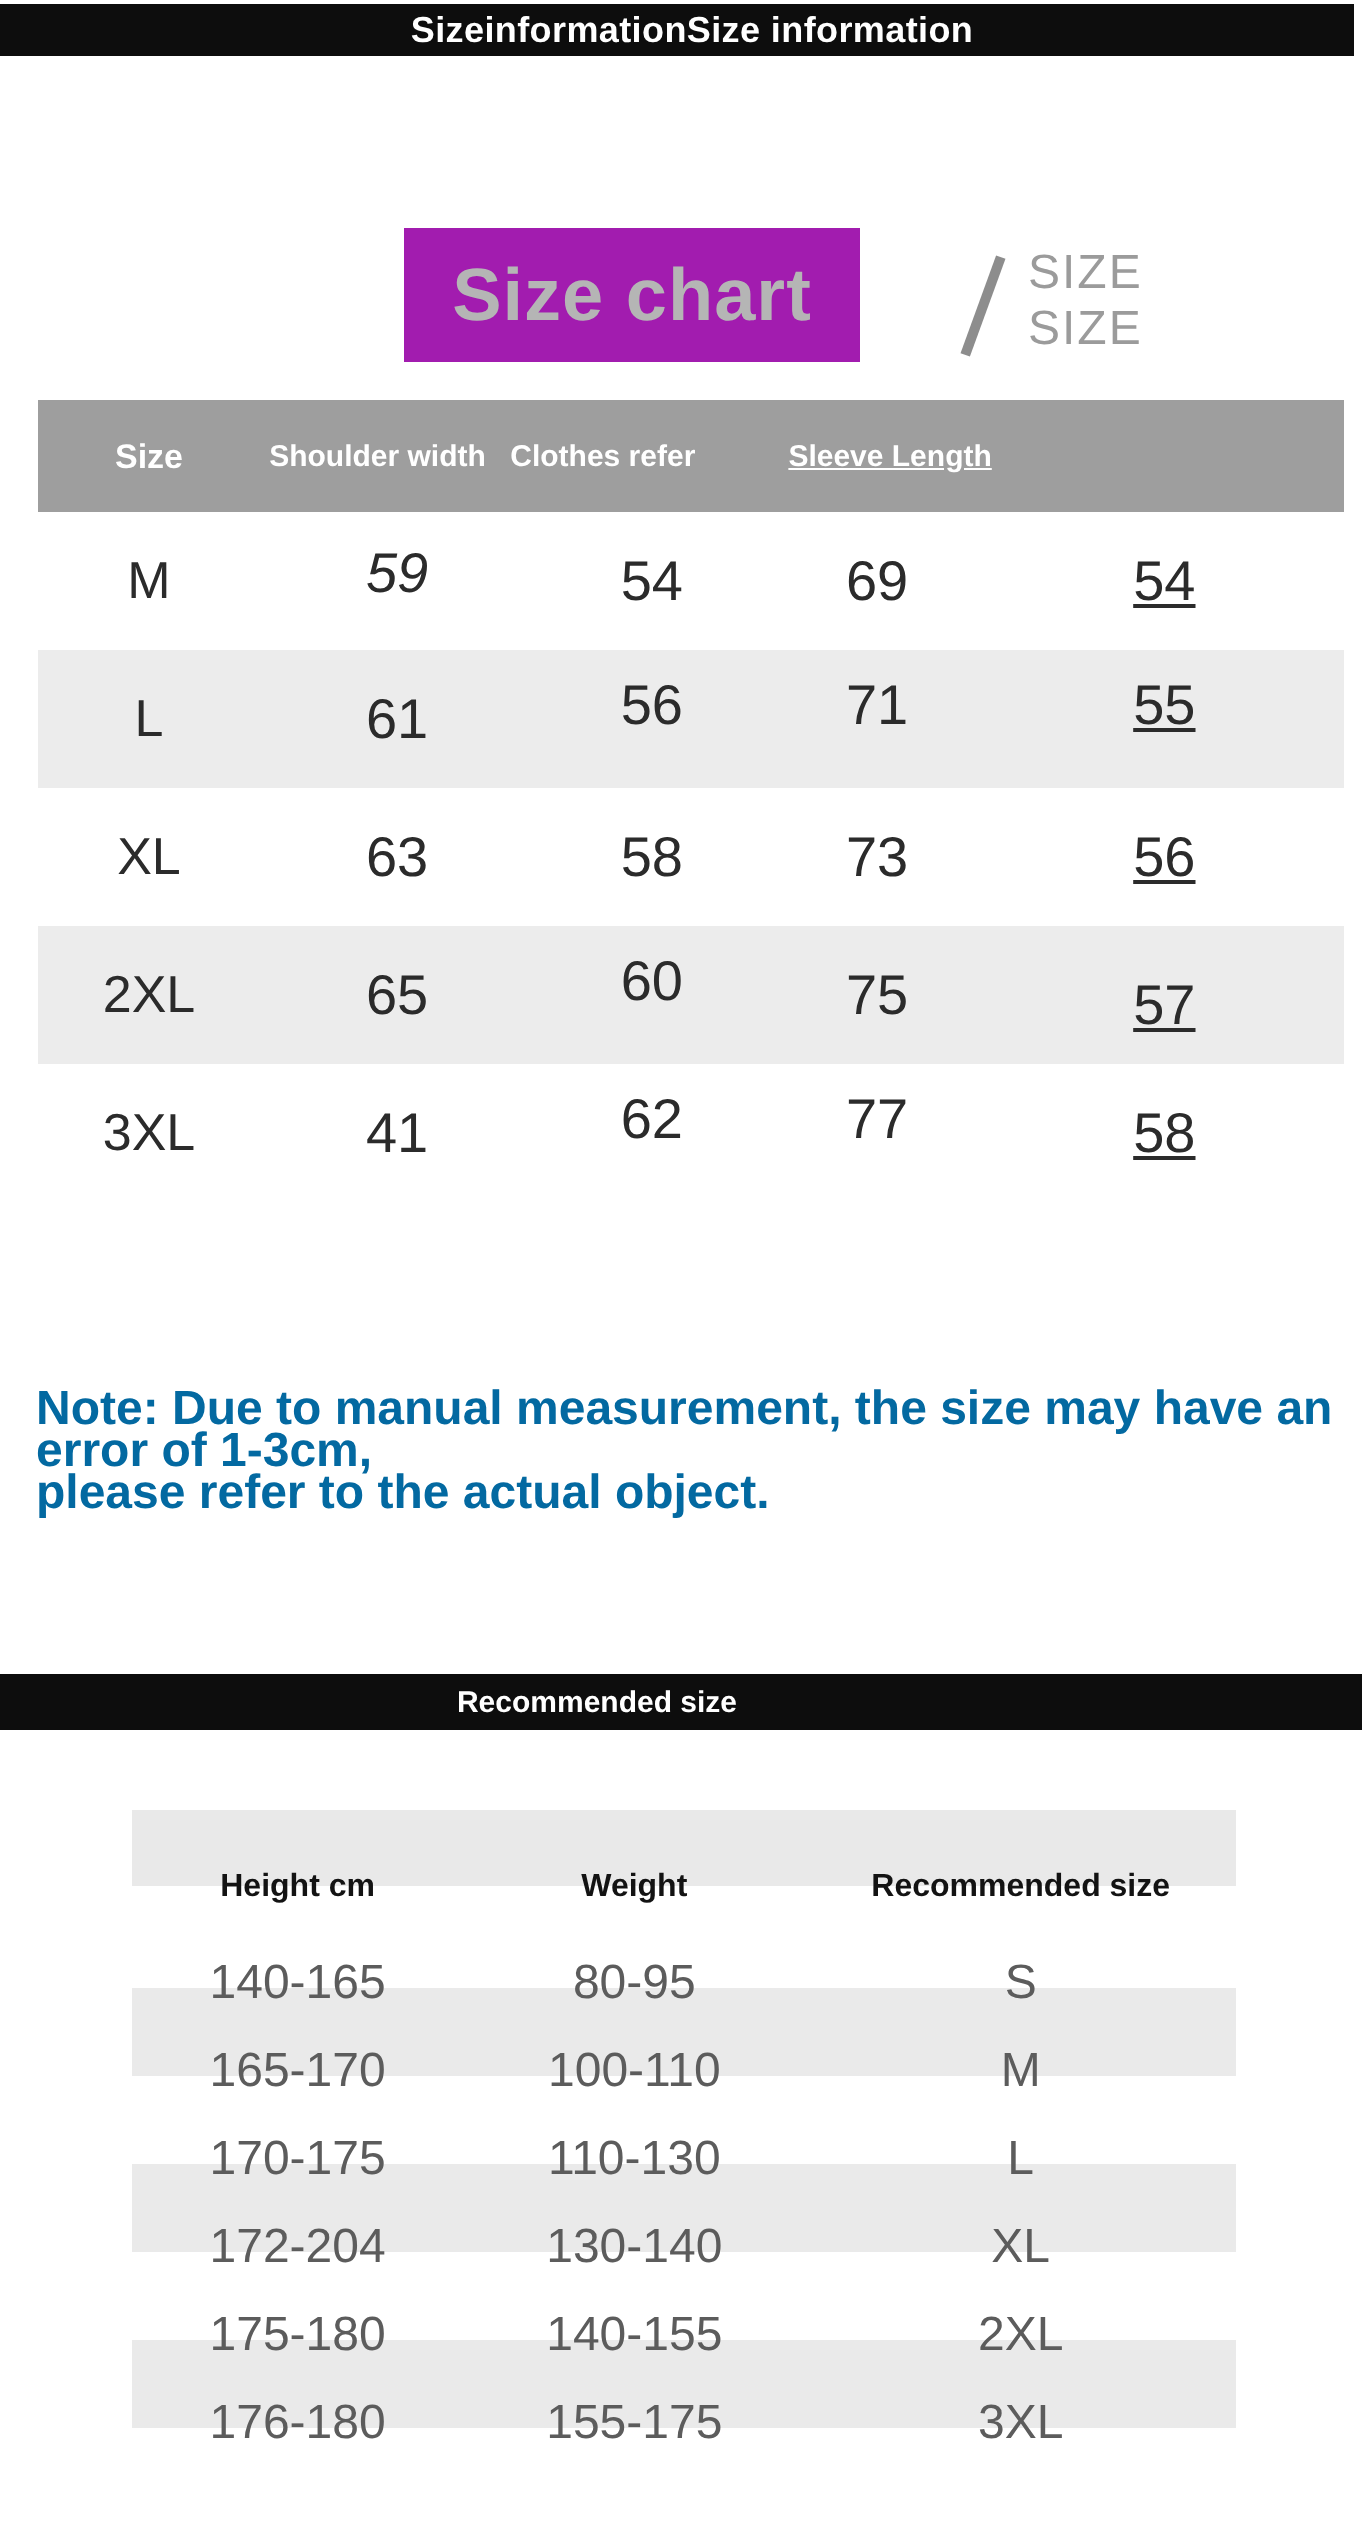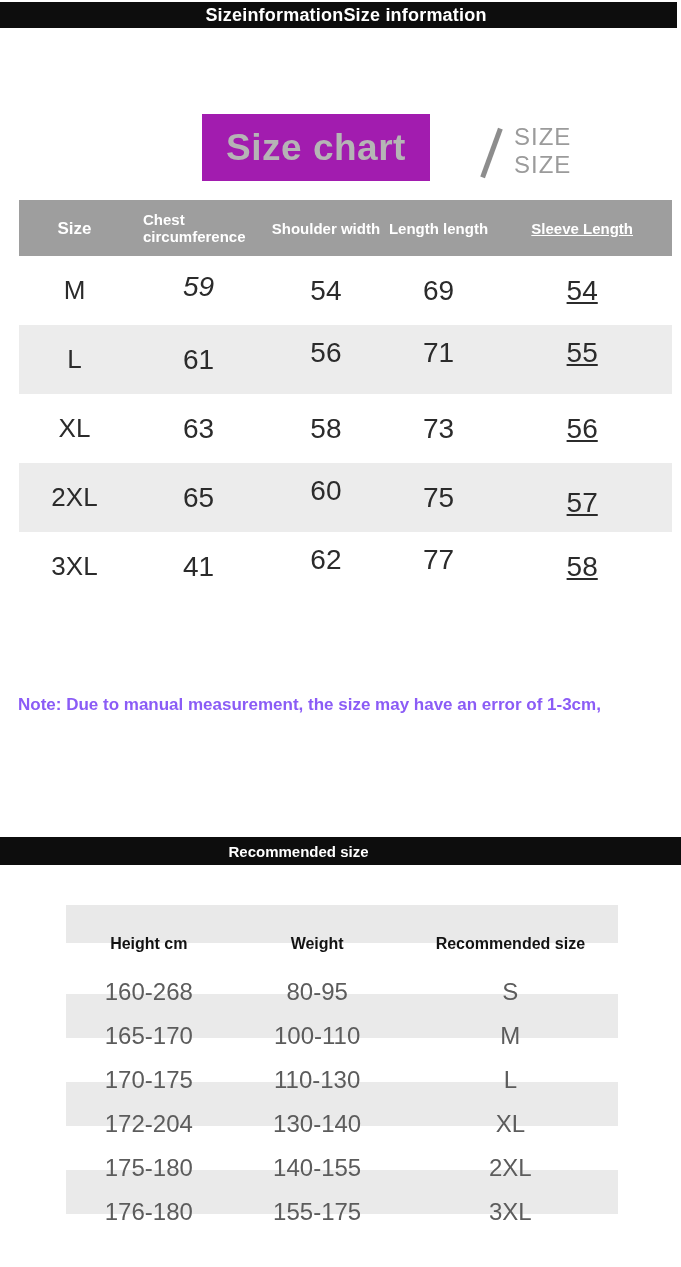--- a/index.html
+++ b/index.html
@@ -96,23 +96,23 @@
   .t1-row .c0 { font-size: 26px; }
   .u6 { transform: translateY(-7px); }
   .u4 { transform: translateY(-4px); font-style: italic; }
   .d4 { transform: translateY(5px); }
 
   
   .note {
     position: absolute;
     left: 18px; top: 694px;
     width: 650px;
-    font-size: 17px;
-    font-weight: bold;
-    color: #8b5cf6;
+    font-size: 24px;
+    font-weight: bold;
+    color: #0369a1;
     line-height: 21px;
   }
   .note span { display: block; }
 
   
   .bar2 {
     position: absolute;
     left: 0; top: 837px;
     width: 681px; height: 28px;
     background: var(--banner-bg, #0d0d0d);
@@ -166,23 +166,22 @@
   </div>
   <div class="slash"></div>
   <div class="size-table-label">
     <span>SIZE</span>
     <span>SIZE</span>
   </div>
 
   <section class="t1">
     <div class="t1-head">
       <div class="c0">Size</div>
-      <div class="c1">Chest circumference</div>
       <div class="c2">Shoulder width</div>
-      <div class="c3">Length length</div>
+      <div class="c3">Clothes refer</div>
       <div class="c4">Sleeve Length</div>
     </div>
 
     <div class="t1-row">
       <div class="c0">M</div>
       <div class="c1 u4">59</div>
       <div class="c2">54</div>
       <div class="c3">69</div>
       <div class="c4">54</div>
     </div>
@@ -211,35 +210,36 @@
       <div class="c0">3XL</div>
       <div class="c1">41</div>
       <div class="c2 u6">62</div>
       <div class="c3 u6">77</div>
       <div class="c4">58</div>
     </div>
   </section>
 
   <p class="note">
     <span>Note: Due to manual measurement, the size may have an error of 1-3cm,</span>
+    <span>please refer to the actual object.</span>
   </p>
 
   <header class="bar2">
     <span>Recommended size</span>
   </header>
 
   <section class="t2">
     <div class="t2-head">
       <div class="k0">Height cm</div>
       <div class="k1">Weight</div>
       <div class="k2">Recommended size</div>
     </div>
 
     <div class="t2-row">
-      <div class="k0">160-268</div>
+      <div class="k0">140-165</div>
       <div class="k1">80-95</div>
       <div class="k2">S</div>
     </div>
     <div class="t2-row stripe">
       <div class="k0">165-170</div>
       <div class="k1">100-110</div>
       <div class="k2">M</div>
     </div>
     <div class="t2-row">
       <div class="k0">170-175</div>

